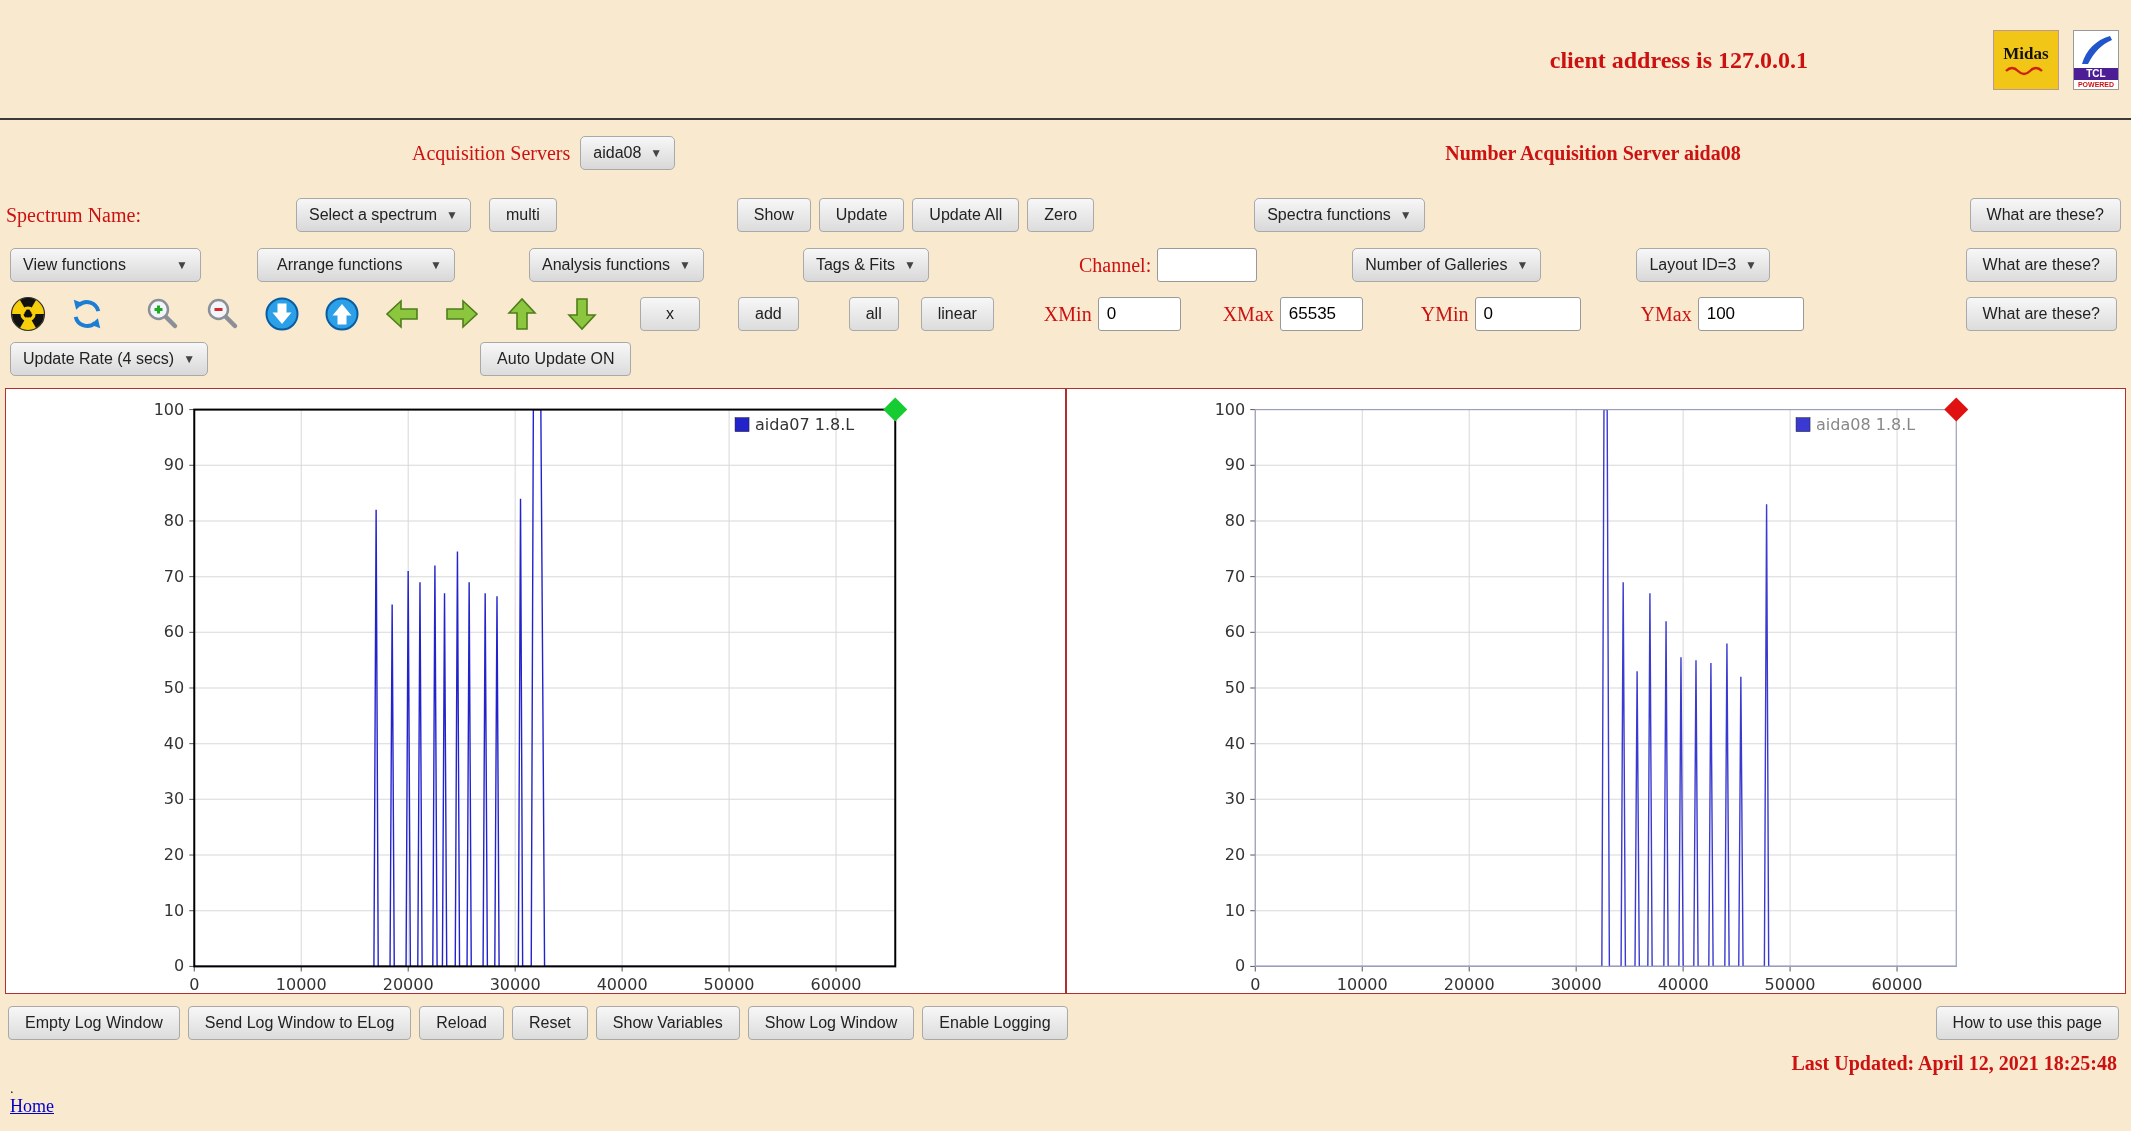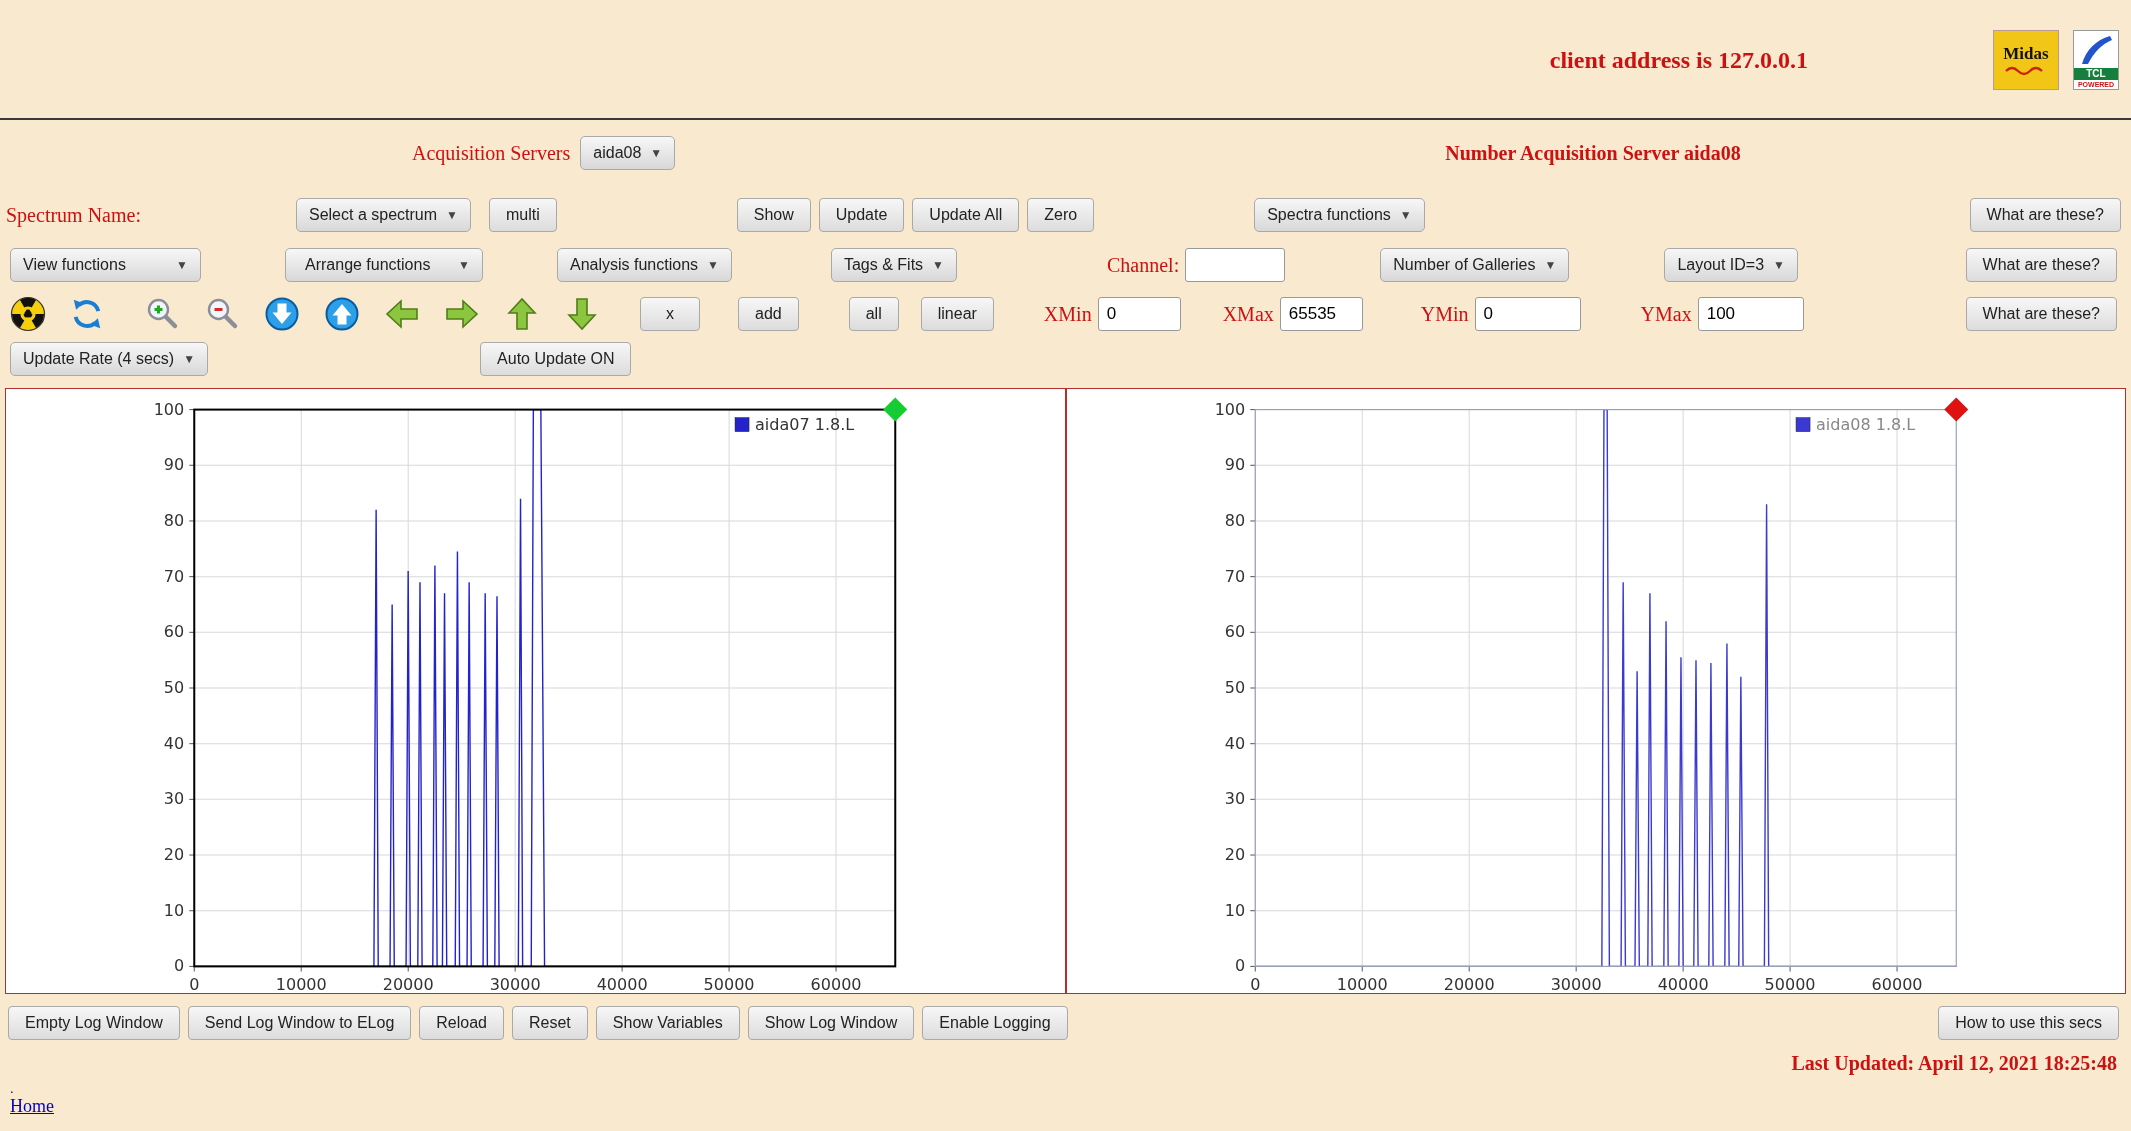--- a/index.html
+++ b/index.html
@@ -57,21 +57,21 @@
     <div class="logo-midas">
       <span>Midas</span>
       <svg width="44" height="12" viewBox="0 0 44 12">
         <path d="M2,7 Q8,1 14,7 T26,7 T38,7" fill="none" stroke="#cc2211" stroke-width="2.4"></path>
       </svg>
     </div>
     <div class="logo-tcl">
       <svg width="44" height="34" viewBox="0 0 44 34">
         <path d="M36,2 C22,6 12,16 8,30 L14,30 C20,18 28,10 38,6 Z" fill="#2255cc"></path>
       </svg>
-      <div style="background:#15803d;color:#fff;width:100%;text-align:center;font-size:10px;font-weight:bold;line-height:12px;">TCL</div>
+      <div style="background:#4c1d95;color:#fff;width:100%;text-align:center;font-size:10px;font-weight:bold;line-height:12px;">TCL</div>
       <div style="color:#cc1111;width:100%;text-align:center;font-size:7px;font-weight:bold;line-height:9px;">POWERED</div>
     </div>
   </div>
 </div>
 
 <hr style="border:none;border-top:2px solid #3a3a3a;margin:28px 0 0 0;">
 
 <div class="row" style="margin-top:16px;padding:0 12px;">
   <div class="rtext" style="font-size:20px;margin-left:400px;">Acquisition Servers</div>
   <div class="select" style="margin-left:10px;">
@@ -97,21 +97,21 @@
     <span class="chev">▼</span>
   </div>
   <div class="btn" style="margin-left:auto;margin-right:4px;">What are these?</div>
 </div>
 
 <div class="row" style="margin-top:16px;padding:0 10px;">
   <div class="select" style="width:165px;justify-content:space-between;">
     <span>View functions</span>
     <span class="chev">▼</span>
   </div>
-  <div class="select" style="margin-left:84px;width:165px;justify-content:space-between;padding-left:19px;">
+  <div class="select" style="margin-left:56px;width:165px;justify-content:space-between;padding-left:19px;">
     <span>Arrange functions</span>
     <span class="chev">▼</span>
   </div>
   <div class="select" style="margin-left:74px;">
     <span>Analysis functions</span>
     <span class="chev">▼</span>
   </div>
   <div class="select" style="margin-left:99px;">
     <span>Tags &amp; Fits</span>
     <span class="chev">▼</span>
@@ -353,21 +353,21 @@
 </div>
 
 <div class="row" style="margin-top:12px;padding:0 8px;gap:8px;">
   <div class="btn">Empty Log Window</div>
   <div class="btn">Send Log Window to ELog</div>
   <div class="btn">Reload</div>
   <div class="btn">Reset</div>
   <div class="btn">Show Variables</div>
   <div class="btn">Show Log Window</div>
   <div class="btn">Enable Logging</div>
-  <div class="btn" style="margin-left:auto;margin-right:4px;">How to use this secs</div>
+  <div class="btn" style="margin-left:auto;margin-right:4px;">How to use this page</div>
 </div>
 
 <div class="rtext bold" style="font-size:20px;text-align:right;padding-right:14px;margin-top:12px;">Last Updated: April 12, 2021 18:25:48</div>
 
 <div style="padding:0 10px;margin-top:6px;">
   <div style="font-size:13px;">.</div>
   <a href="#" style="font-family:'Liberation Serif',serif;font-size:18px;">Home</a>
 </div>
 
 </body></html>

